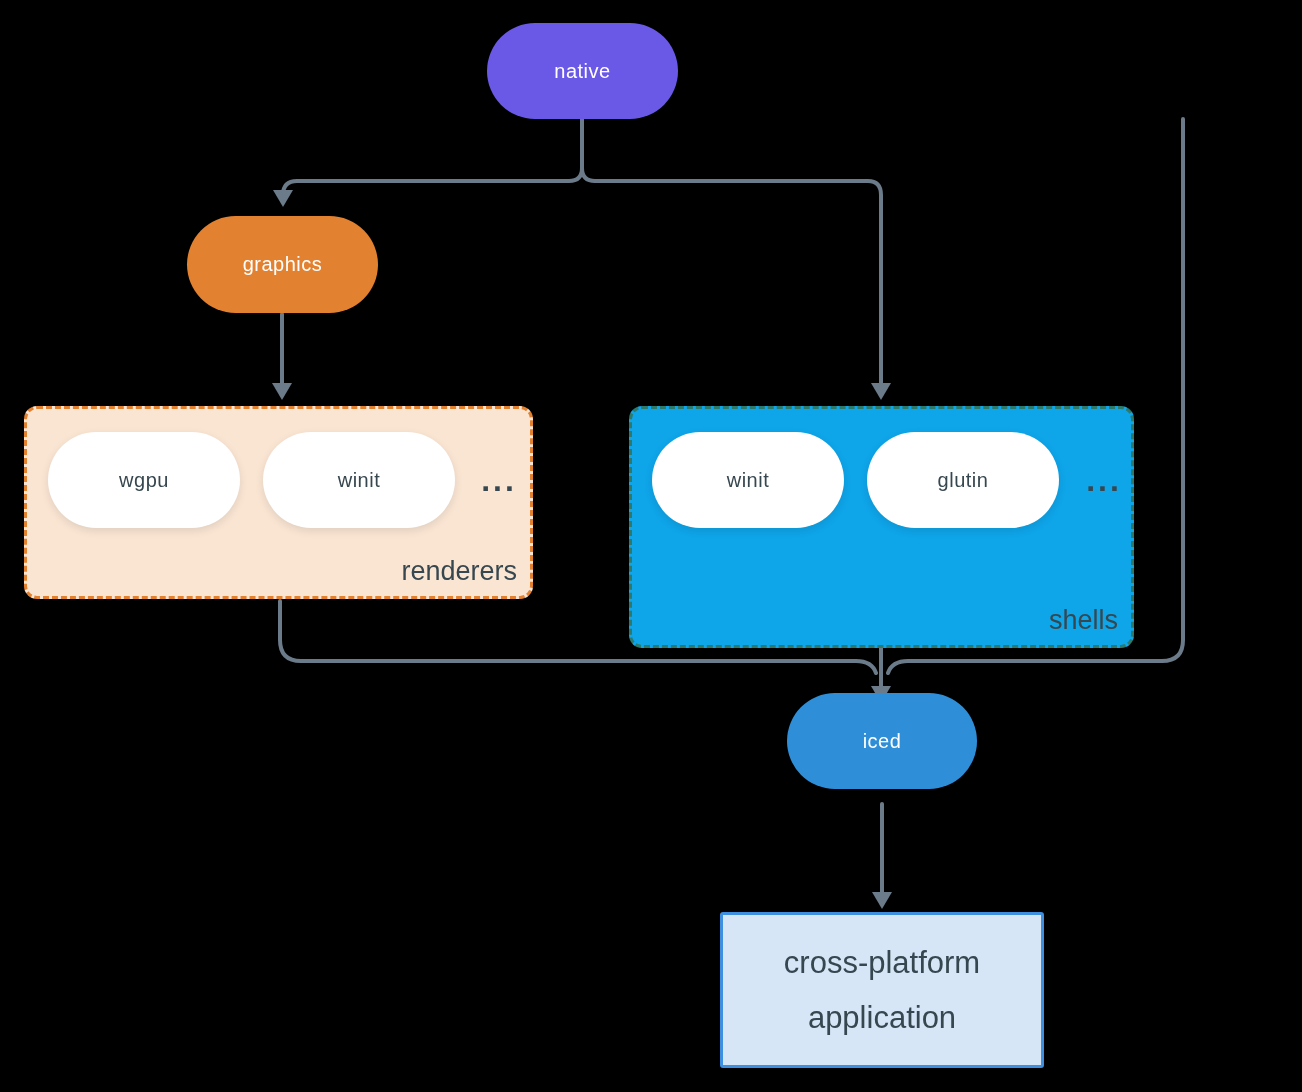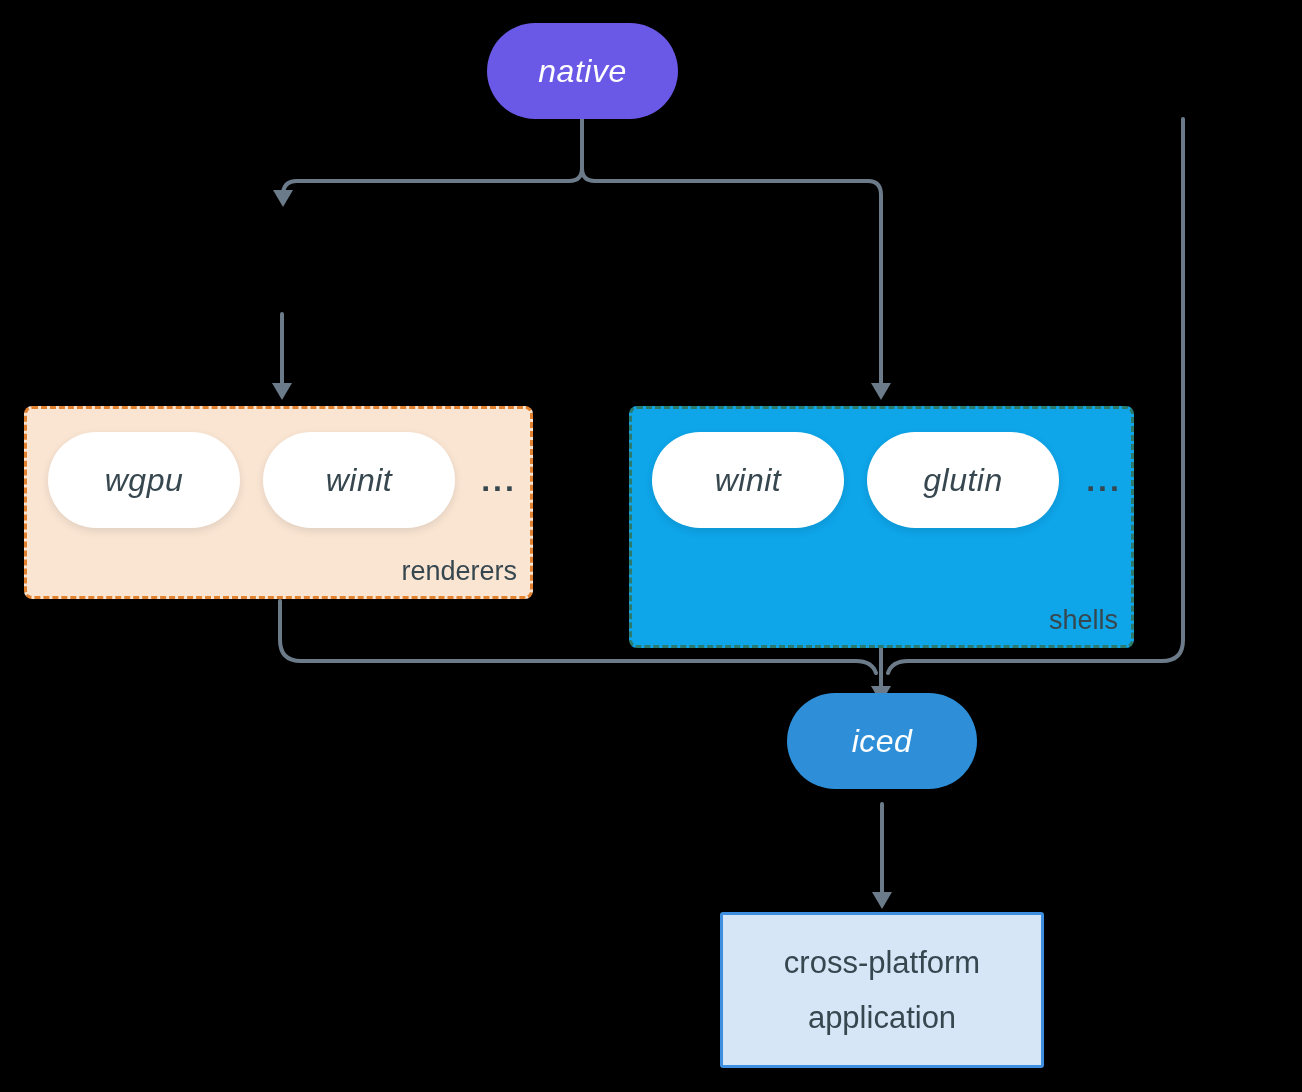--- a/index.html
+++ b/index.html
@@ -22,40 +22,39 @@
     height: 1092px;
     pointer-events: none;
   }
   .pill {
     position: absolute;
     display: flex;
     align-items: center;
     justify-content: center;
     border-radius: 60px;
     color: #ffffff;
-    font-size: 32px;
+    font-size: 20px;
     letter-spacing: 0.5px;
-    font-style: italic;
   }
   .pill.purple { background: #6A59E6; }
   .pill.orange { background: #E2812F; }
   .pill.blue   { background: #2E8FD8; }
   .pill.white  {
     background: #ffffff;
     color: #37474F;
     box-shadow: 0 3px 8px rgba(0,0,0,0.10);
   }
   #node-native   { left: 487px;  top: 23px;  width: 191px; height: 96px; }
   #node-web      { left: 1087px; top: 23px;  width: 191px; height: 96px; }
   #node-graphics { left: 187px;  top: 216px; width: 191px; height: 97px; }
   #node-iced     { left: 787px;  top: 693px; width: 190px; height: 96px; }
 
   .group {
     position: absolute;
-    border-radius: 8px;
+    border-radius: 13px;
     box-sizing: border-box;
   }
   #group-renderers {
     left: 24px; top: 406px; width: 509px; height: 193px;
     background: #FAE5D3;
     border: 3px dashed #E2812F;
   }
   #group-shells {
     left: 629px; top: 406px; width: 505px; height: 242px;
     background: #0ea5e9;
@@ -130,20 +129,21 @@
       <polygon points="871,383 891,383 881,400"></polygon>
       <polygon points="272,383 292,383 282,400"></polygon>
       <polygon points="871,686 891,686 881,703"></polygon>
       <polygon points="872,892 892,892 882,909"></polygon>
     </g>
   </svg>
 
   <div class="pill purple" id="node-native">native</div>
 
 
+  <div class="pill orange" id="node-graphics">graphics</div>
 
   <div class="group" id="group-renderers">
     <div class="pill white" id="pill-wgpu">wgpu</div>
     <div class="pill white" id="pill-glow">winit</div>
     <div class="ellipsis">...</div>
     <div class="group-label">renderers</div>
   </div>
 
   <div class="group" id="group-shells">
     <div class="pill white" id="pill-winit">winit</div>

